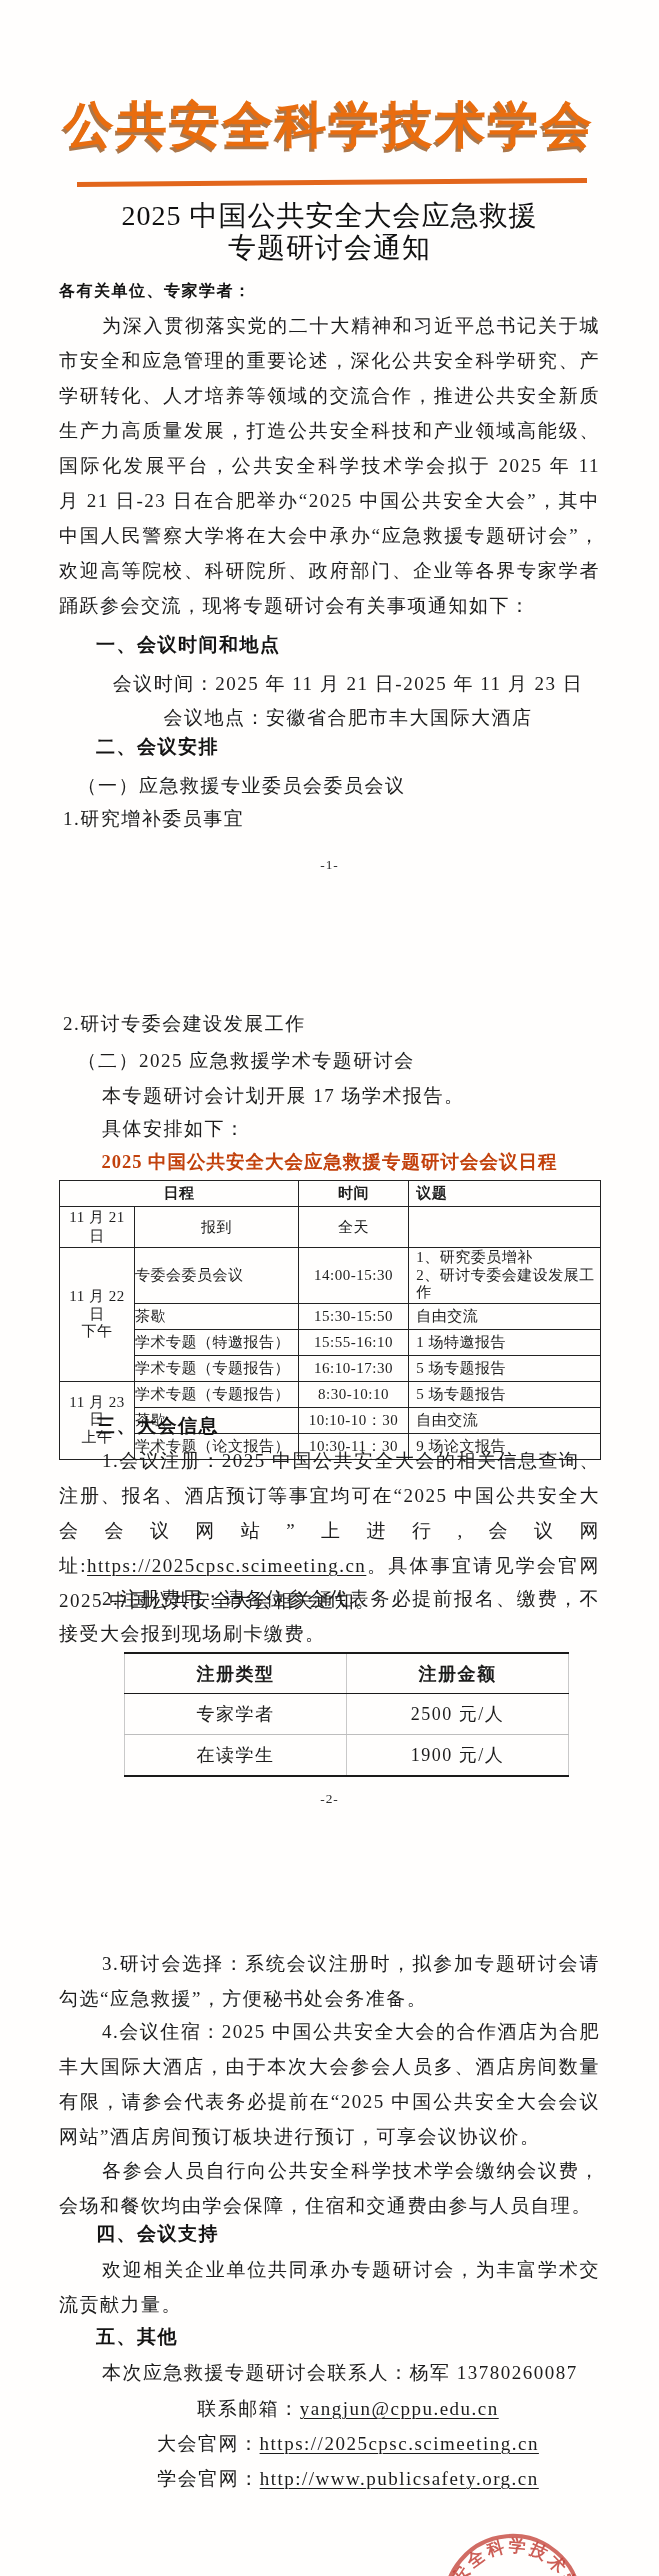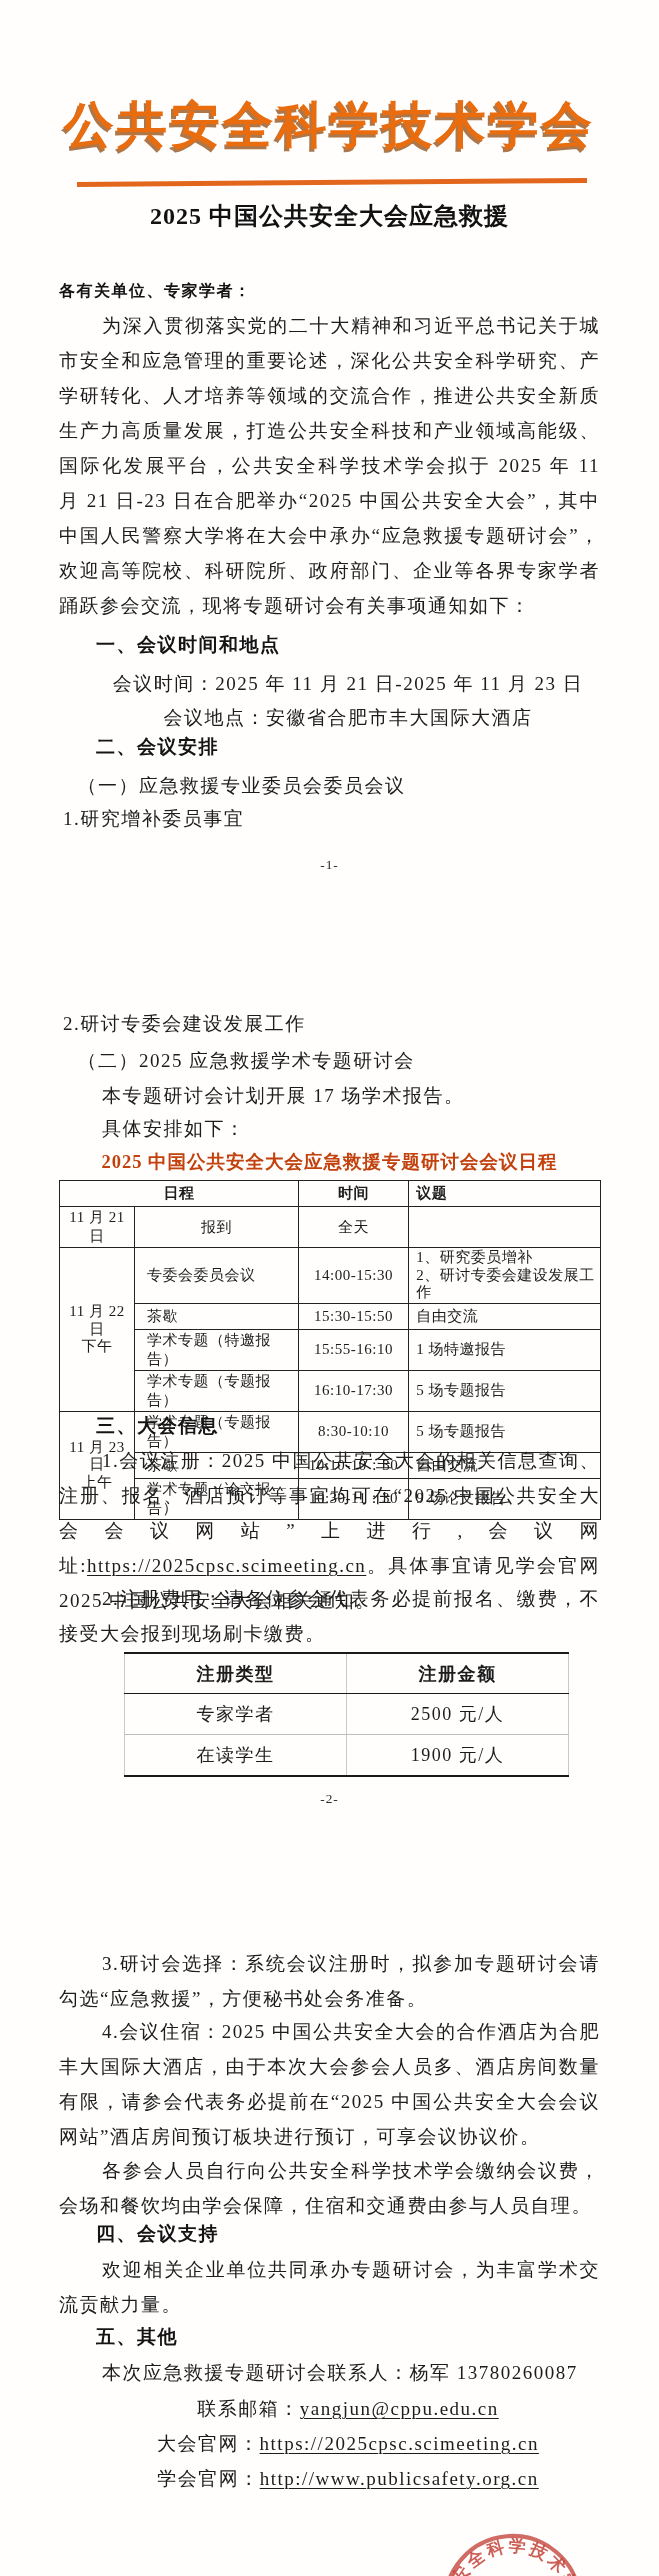--- a/index.html
+++ b/index.html
@@ -28,22 +28,22 @@
     white-space:nowrap;
   }
   .rule{
     left:77px;top:180px;width:510px;height:4.6px;
     background:#e2661c;
     transform:rotate(-0.45deg);
   }
   .doc-title{
     left:0;right:0;
     text-align:center;
-    font-weight:700;
-    font-size:24px;
+    font-weight:400;
+    font-size:28px;
     line-height:30px;
     letter-spacing:1px;
     color:#111;
     white-space:nowrap;
   }
 
   
   .bodyline, .para{
     left:59px;width:541px;
     font-size:19px;
@@ -106,21 +106,21 @@
     color:#1c1c1c;
   }
   table.sched th,table.sched td{
     border:1px solid #222;
     padding:1px 5.2px;
     vertical-align:middle;
     font-weight:400;
   }
   table.sched th{font-weight:700;height:23px;}
   table.sched .c{text-align:center;}
-  table.sched .al{text-align:left;padding-left:12px;}
+  table.sched .al{text-align:left;padding-left:0;}
   table.sched .tl{text-align:left;padding-left:7.2px;}
   table.sched .h40 td{height:20.6px;}
   table.sched .h70 td{height:36px;}
   table.sched .h45 td{height:23px;}
   table.sched .two{line-height:17.5px;}
 
   
   table.fee{
     position:absolute;left:124px;top:1652px;width:443px;
     border-collapse:collapse;
@@ -151,20 +151,21 @@
   }
 </style>
 </head>
 <body>
 
 <div class="canvas">
 
   <div class="abs society">公共安全科学技术学会</div>
   <div class="abs rule"></div>
   <div class="abs doc-title" style="top:201px;">2025 中国公共安全大会应急救援</div>
+  <div class="abs doc-title" style="top:233px;">专题研讨会通知</div>
 
   <div class="abs salut" style="top:278px;">各有关单位、专家学者：</div>
   <div class="abs para ind2" style="top:308px;">为深入贯彻落实党的二十大精神和习近平总书记关于城市安全和应急管理的重要论述，深化公共安全科学研究、产学研转化、人才培养等领域的交流合作，推进公共安全新质生产力高质量发展，打造公共安全科技和产业领域高能级、国际化发展平台，公共安全科学技术学会拟于 2025 年 11 月 21 日-23 日在合肥举办“2025 中国公共安全大会”，其中中国人民警察大学将在大会中承办“应急救援专题研讨会”，欢迎高等院校、科研院所、政府部门、企业等各界专家学者踊跃参会交流，现将专题研讨会有关事项通知如下：</div>
 
   <div class="abs heading" style="top:632px;">一、会议时间和地点</div>
   <div class="abs bodyline lineind" style="top:666px;">会议时间：2025 年 11 月 21 日-2025 年 11 月 23 日</div>
   <div class="abs bodyline lineind" style="top:700px;">会议地点：安徽省合肥市丰大国际大酒店</div>
 
   <div class="abs heading" style="top:734px;">二、会议安排</div>
   <div class="abs bodyline ind1" style="top:768px;white-space:nowrap;">（一）应急救援专业委员会委员会议</div>

